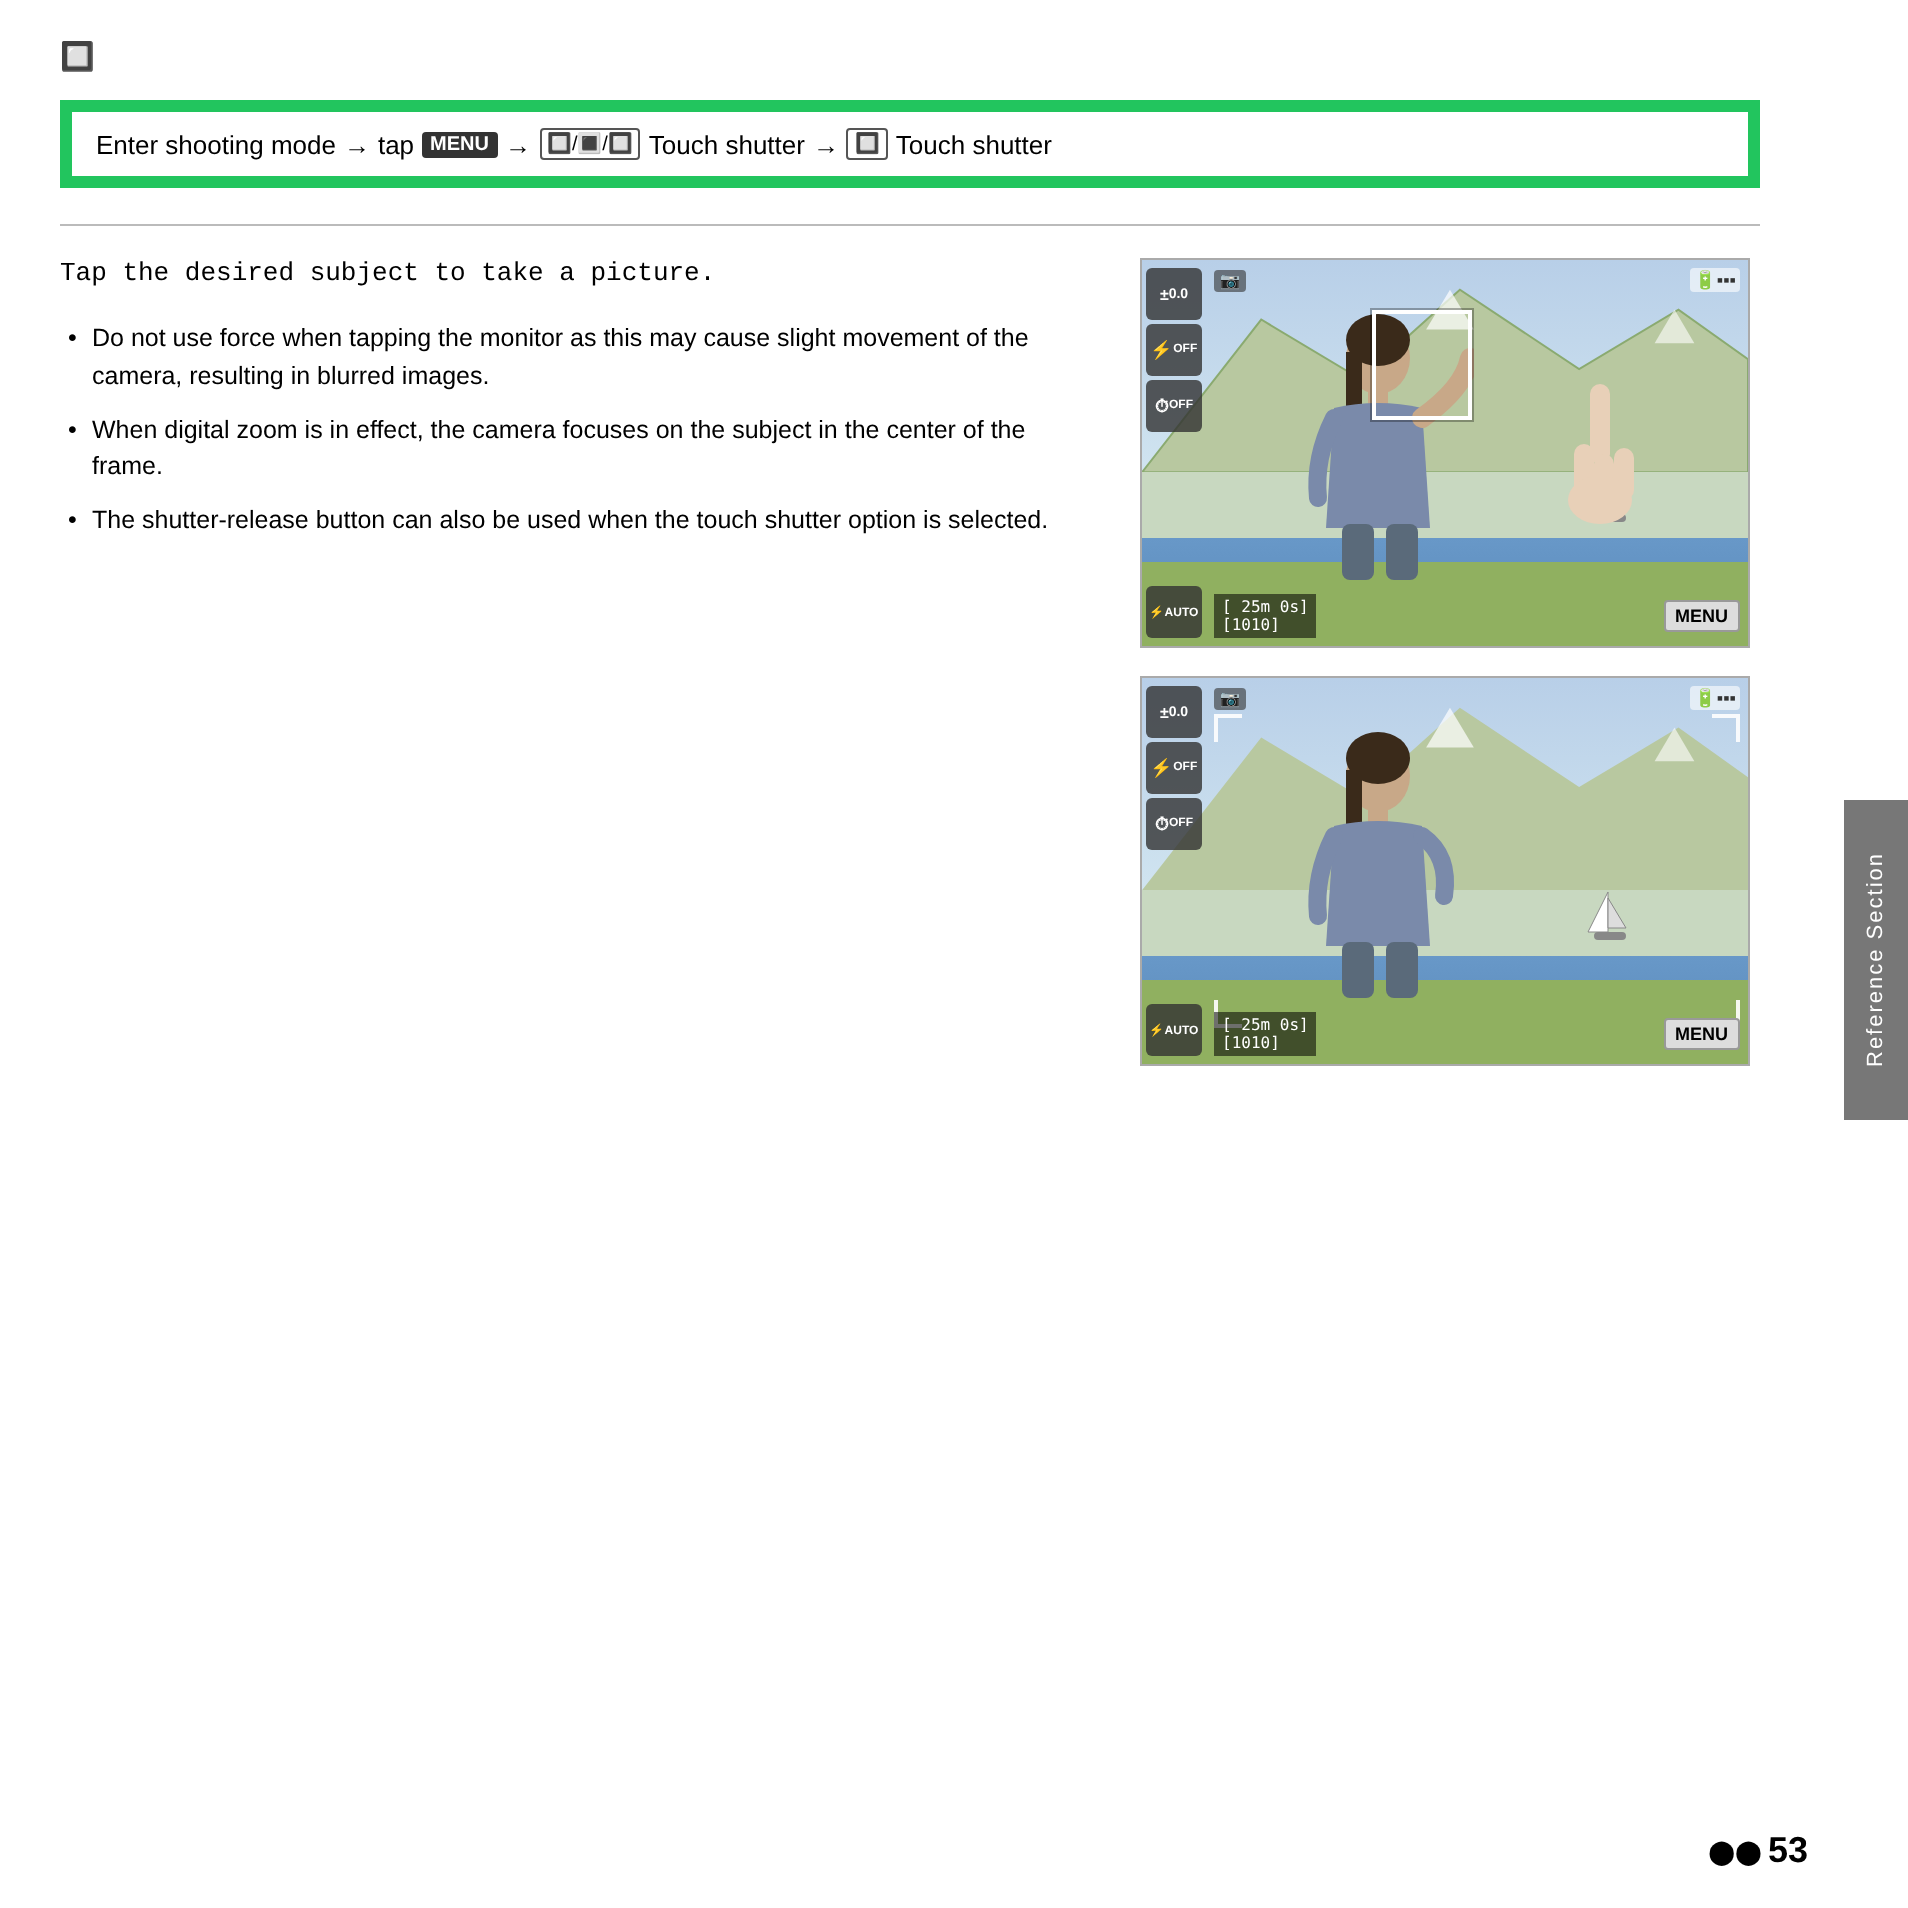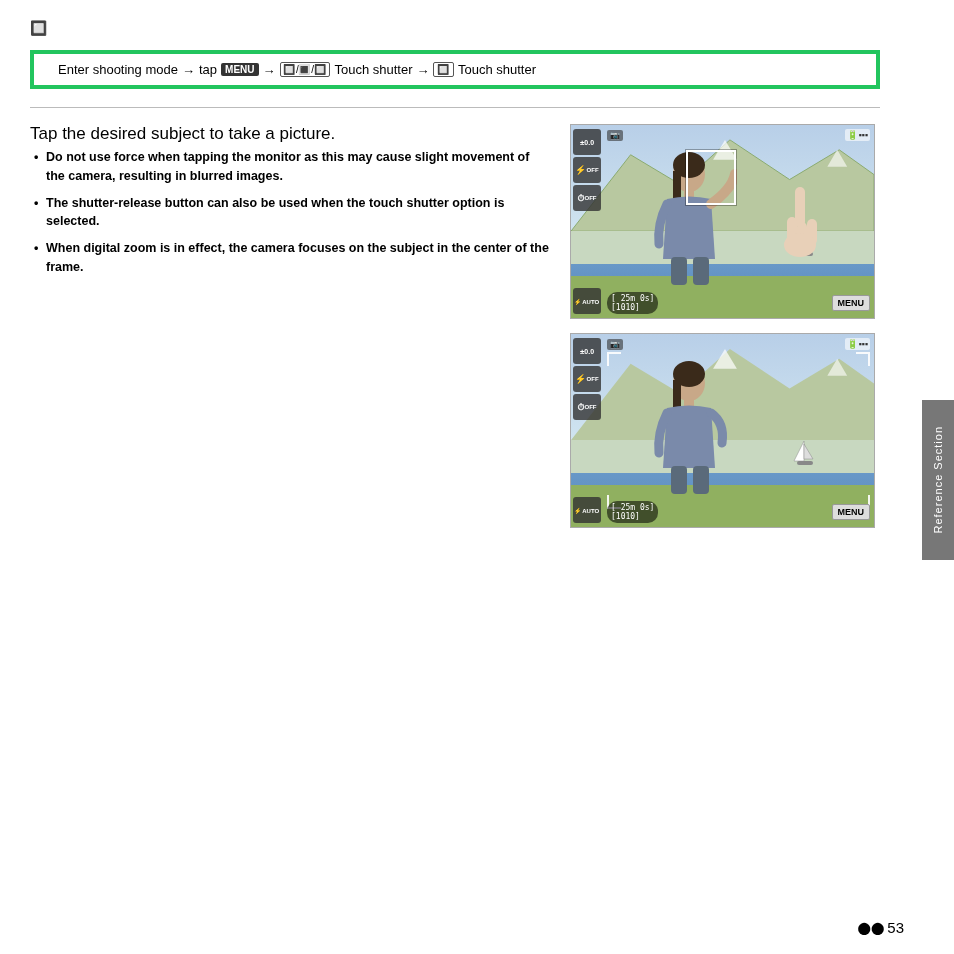--- a/index.html
+++ b/index.html
@@ -19,22 +19,22 @@
     }
     .page-title {
       font-size: 18px;
       font-weight: bold;
       margin-bottom: 14px;
       display: flex;
       align-items: center;
       gap: 6px;
     }
     .nav-box {
-      border: 4px solid #22c55e;
-      padding: 8px 24px;
+      border: 6px solid #22c55e;
+      padding: 8px 12px;
       margin-bottom: 18px;
       font-size: 13px;
       display: flex;
       align-items: center;
       gap: 4px;
       flex-wrap: wrap;
     }
     .nav-box .arrow { font-size: 13px; }
     .nav-box .menu-btn {
       display: inline-block;
@@ -73,29 +73,29 @@
       flex: 1;
     }
     .right-col {
       width: 310px;
       flex-shrink: 0;
       display: flex;
       flex-direction: column;
       gap: 14px;
     }
     .section-heading {
-      font-size: 17px;
+      font-size: 13px;
       font-weight: normal;
-      margin-bottom: 4px;
+      margin-bottom: 16px;
+      font-family: Liberation Mono, monospace;
     }
     .bullet-list {
       list-style: none;
       padding: 0;
       margin: 0 0 12px 0;
-      font-weight: bold;
     }
     .bullet-list li {
       position: relative;
       padding-left: 16px;
       margin-bottom: 8px;
       font-size: 12.5px;
       line-height: 1.5;
     }
     .bullet-list li::before {
       content: '•';
@@ -213,21 +213,21 @@
       display: flex;
       justify-content: space-between;
       align-items: center;
       padding: 2px 4px;
     }
     .cam-info {
       background: rgba(0,0,0,0.55);
       color: #fff;
       font-size: 8px;
       padding: 2px 4px;
-      border-radius: 10px;
+      border-radius: 0;
       font-family: monospace;
     }
     .cam-menu-btn {
       background: #ddd;
       border: 1px solid #999;
       color: #000;
       font-size: 9px;
       font-weight: bold;
       padding: 2px 5px;
       border-radius: 2px;
@@ -308,22 +308,22 @@
 
   <hr class="divider">
 
   <div class="main-layout">
 
     <div class="left-col">
       <h2 class="section-heading">Tap the desired subject to take a picture.</h2>
 
       <ul class="bullet-list">
         <li>Do not use force when tapping the monitor as this may cause slight movement of the camera, resulting in blurred images.</li>
+        <li>When digital zoom is in effect, the camera focuses on the subject in the center of the frame.</li>
         <li>The shutter-release button can also be used when the touch shutter option is selected.</li>
-        <li>When digital zoom is in effect, the camera focuses on the subject in the center of the frame.</li>
       </ul>
 
     </div>
 
     <div class="right-col">
 
       <div class="camera-screen">
 
         <div class="sky"></div>
 
@@ -486,14 +486,14 @@
     </div>
   </div>
 </div>
 
 <div class="reference-tab">
   <span class="reference-tab-text">Reference Section</span>
 </div>
 
 <div class="page-number">
   <span style="font-size:12px;">⬤⬤</span>
-  <span style="font-size:15px;font-weight:normal;">53</span>
+  <span style="font-size:18px;font-weight:bold;">53</span>
 </div>
 
 </body></html>

